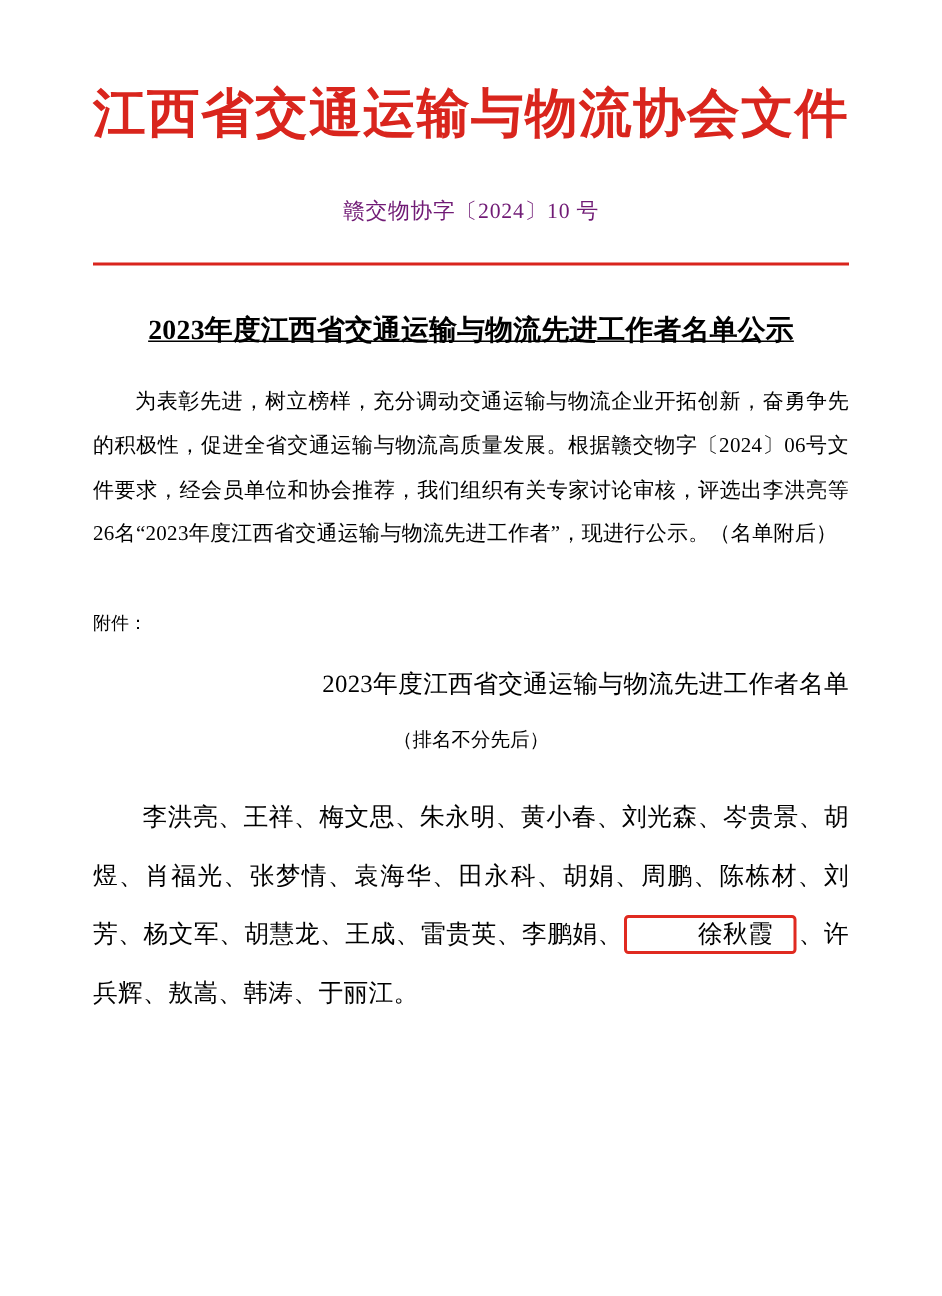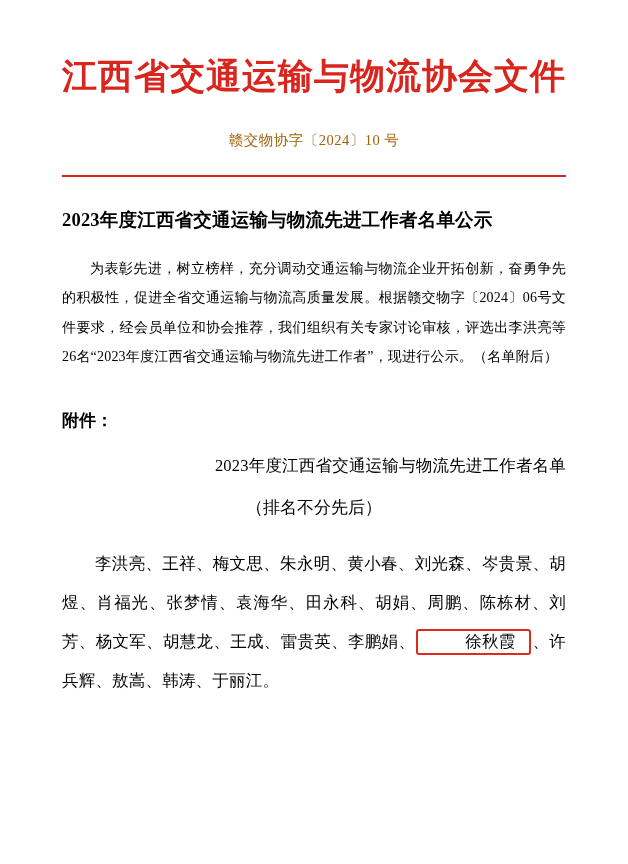--- a/index.html
+++ b/index.html
@@ -35,68 +35,69 @@
     font-size: 35px;
     letter-spacing: 1px;
     line-height: 1.25;
     white-space: nowrap;
   }
   .doc-number {
     text-align: center;
     font-size: 14.5px;
     letter-spacing: 0.5px;
     margin-top: 33px;
-    color: #a16207;
+    color: #701a75;
   }
   .red-rule {
     margin-top: 25px;
     height: 2px;
     background: #d9251d;
     width: 100%;
   }
 
   
   .doc-title {
+    text-align: center;
     font-size: 18.5px;
     font-weight: bold;
     letter-spacing: 0.2px;
     margin-top: 30px;
     white-space: nowrap;
+    text-decoration: underline;
   }
 
   
   .body-text {
     margin-top: 22px;
     font-size: 14px;
     line-height: 2.1;
     text-align: justify;
     text-justify: inter-ideograph;
     letter-spacing: 0.2px;
   }
   .body-text p {
     margin: 0;
     text-indent: 2em;
   }
 
   .attach-label {
     margin-top: 32px;
-    font-size: 17px;
+    font-size: 12px;
     line-height: 2.1;
-    font-weight: bold;
   }
   .attach-title {
     margin-top: 10px;
     font-size: 16.5px;
     line-height: 2.1;
     text-align: right;
     letter-spacing: 0.2px;
   }
   .attach-sub {
     margin-top: 6px;
-    font-size: 17px;
+    font-size: 13px;
     line-height: 2.1;
     text-align: center;
   }
 
   .names {
     margin-top: 20px;
     font-size: 16.5px;
     line-height: 2.35;
     text-align: justify;
     text-justify: inter-ideograph;

